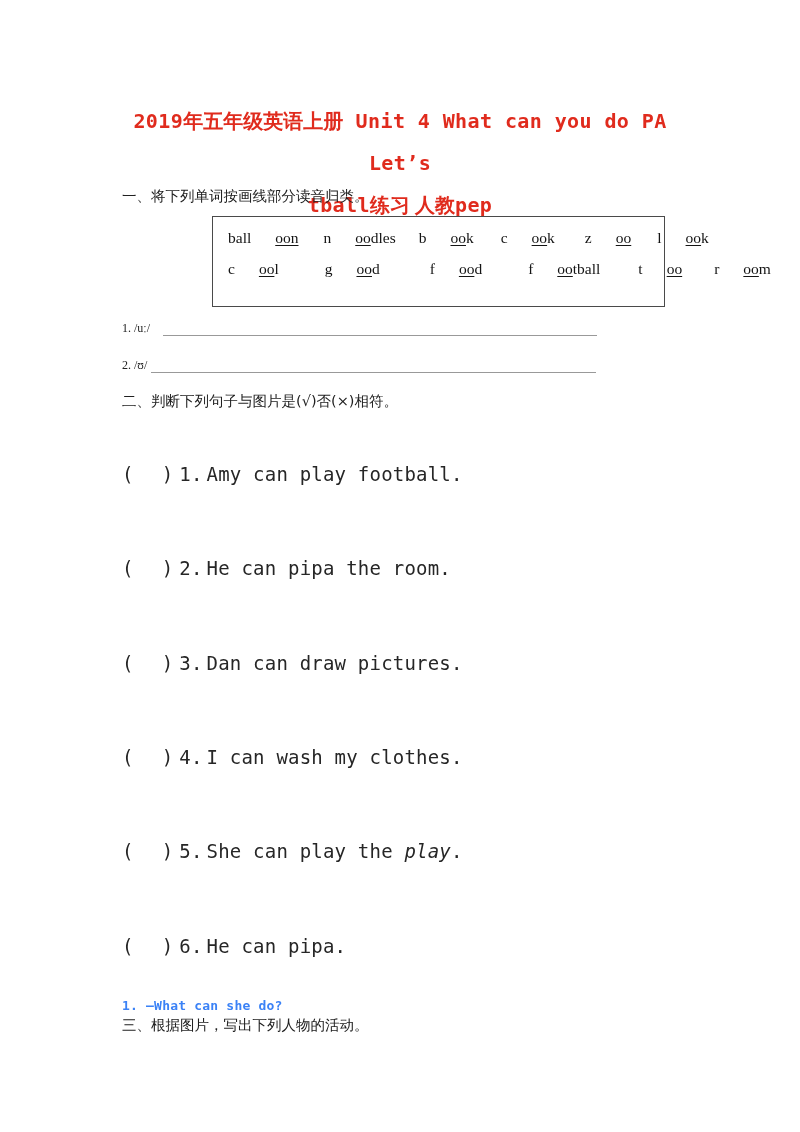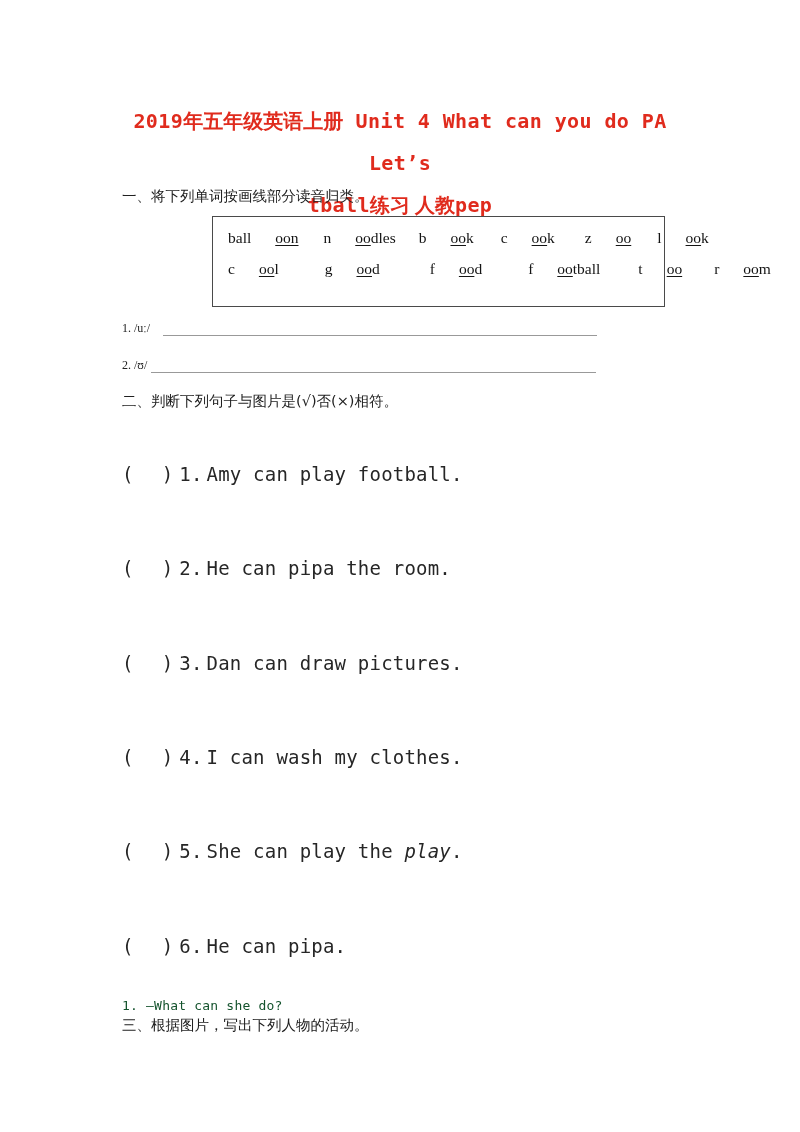--- a/index.html
+++ b/index.html
@@ -137,23 +137,24 @@
   #judge-4 { top: 840px; }
   #judge-5 { top: 935px; }
 
   
   .q3-item {
     position: absolute;
     left: 122px;
     top: 998px;
     font-family: "DejaVu Sans Mono", "Liberation Mono", monospace;
     font-size: 13px;
-    color: #14532d;
+    color: #3b82f6;
     white-space: nowrap;
     letter-spacing: 0.2px;
+    font-weight: bold;
   }
 </style>
 </head>
 <body>
 
 <div class="page">
 
   <div class="title">
     <span><span>2019</span><span class="cn">年五年级英语上册</span> <span>Unit 4 What can you do PA Let’s</span></span><br>
     <span><span>tball</span><span class="cn">练习 人教</span><span>pep</span></span>

